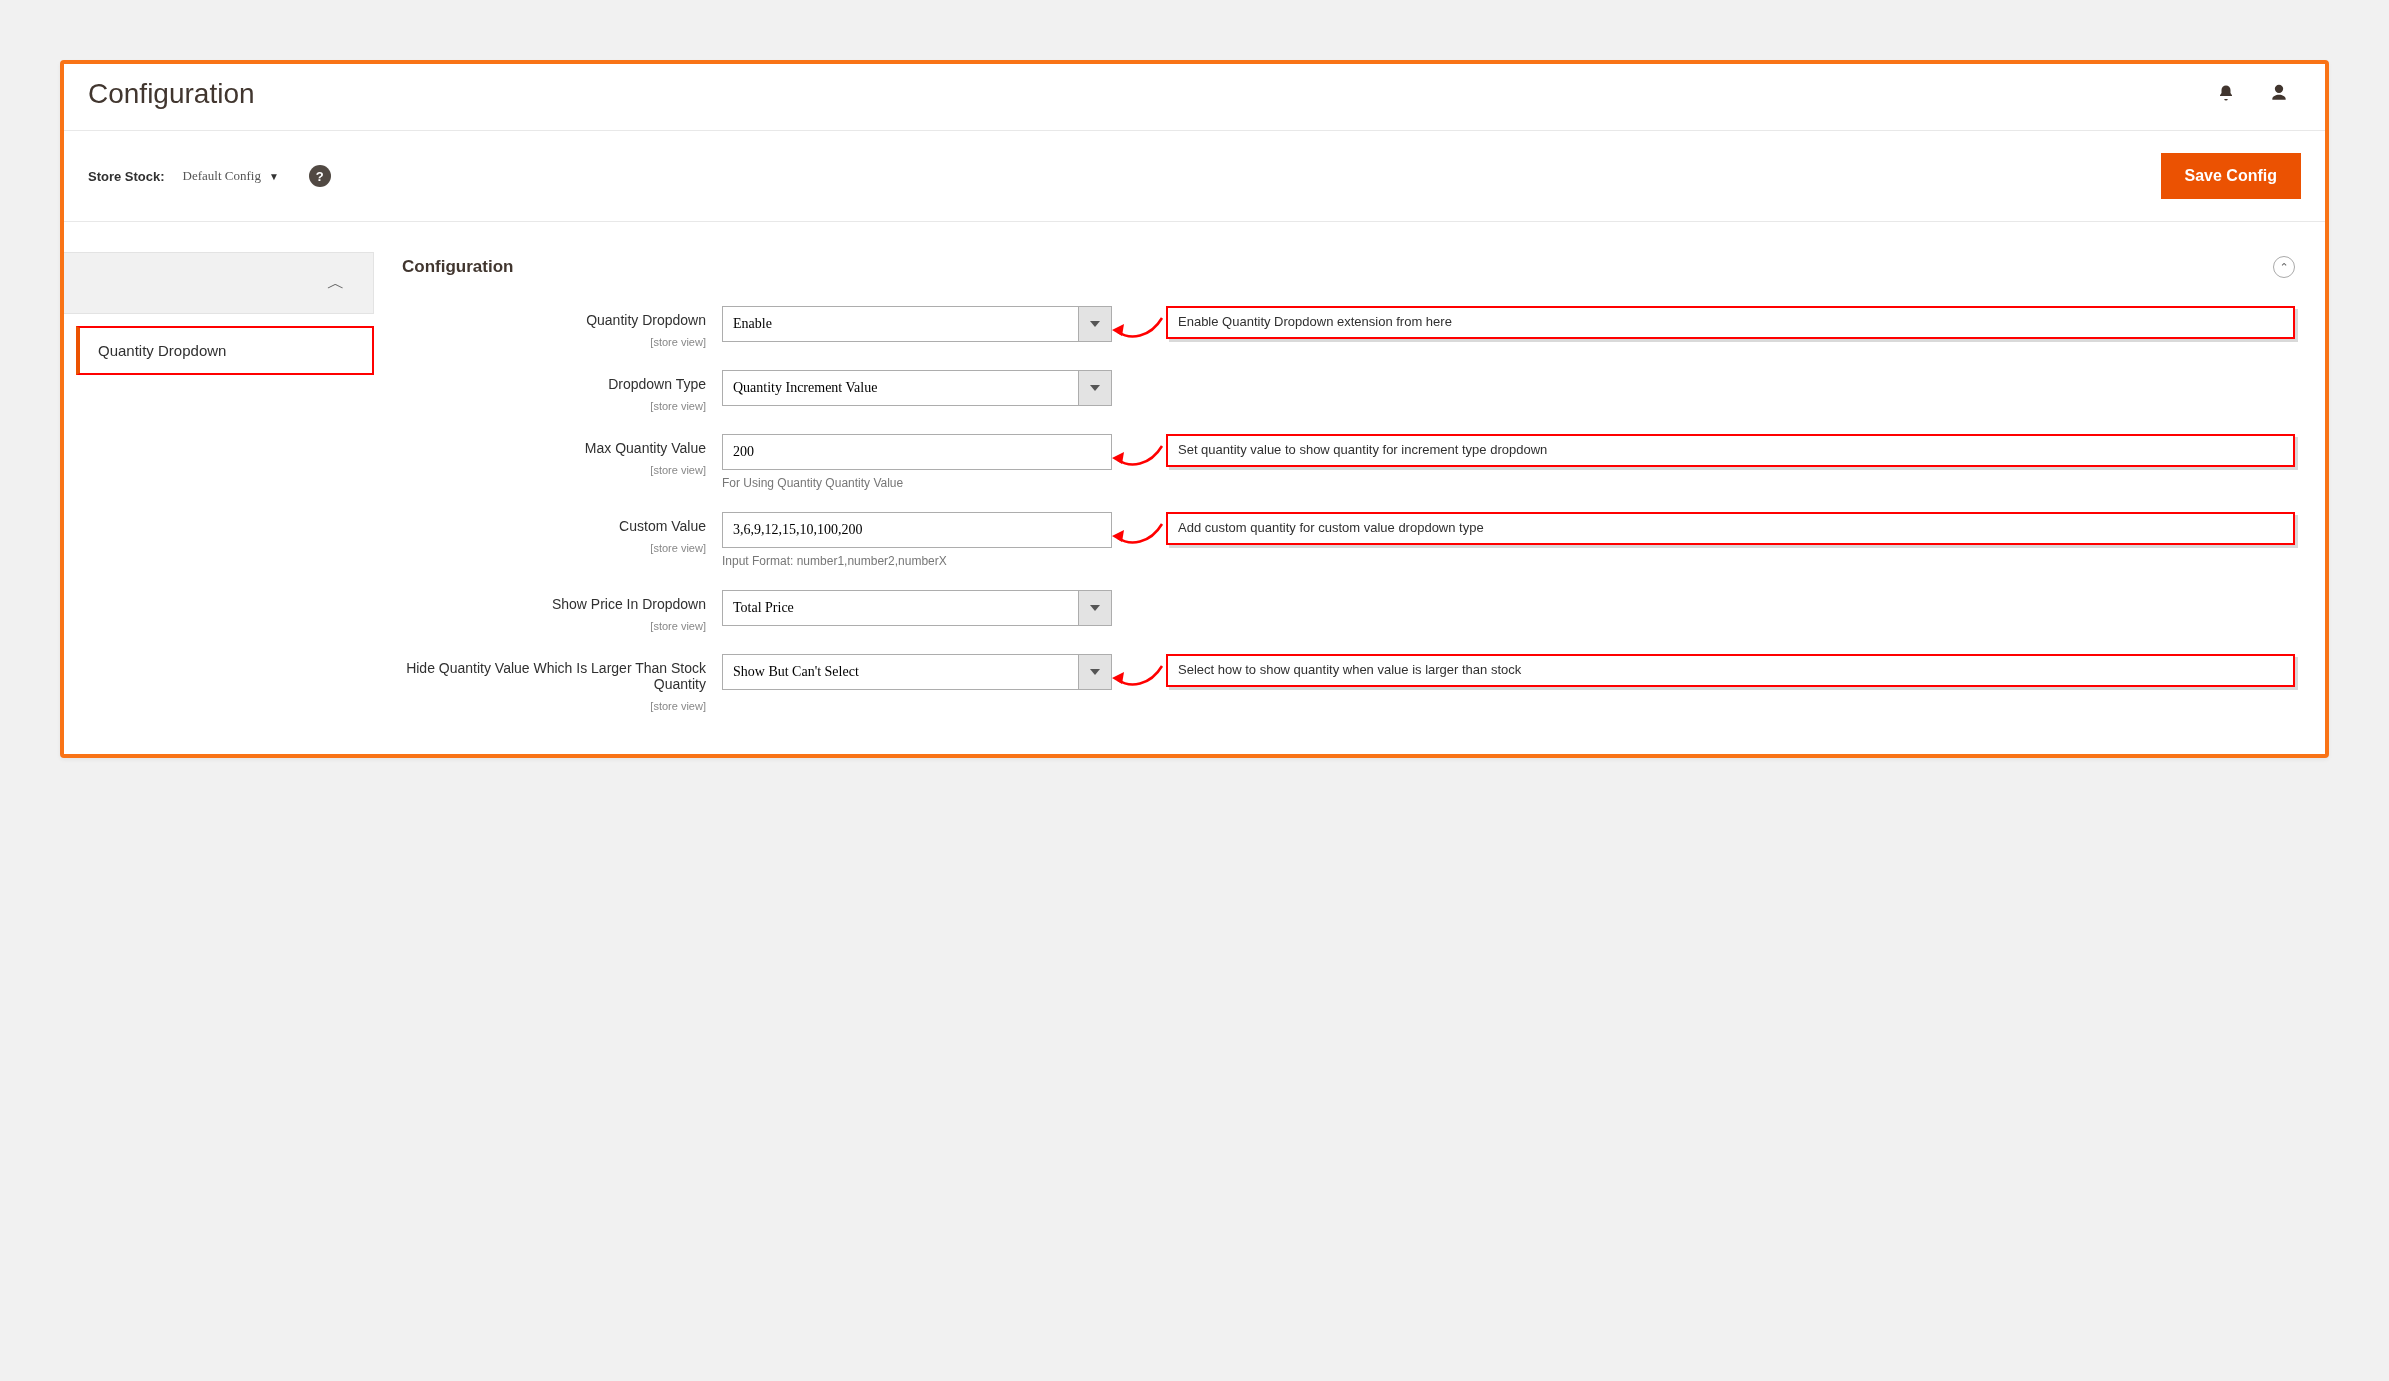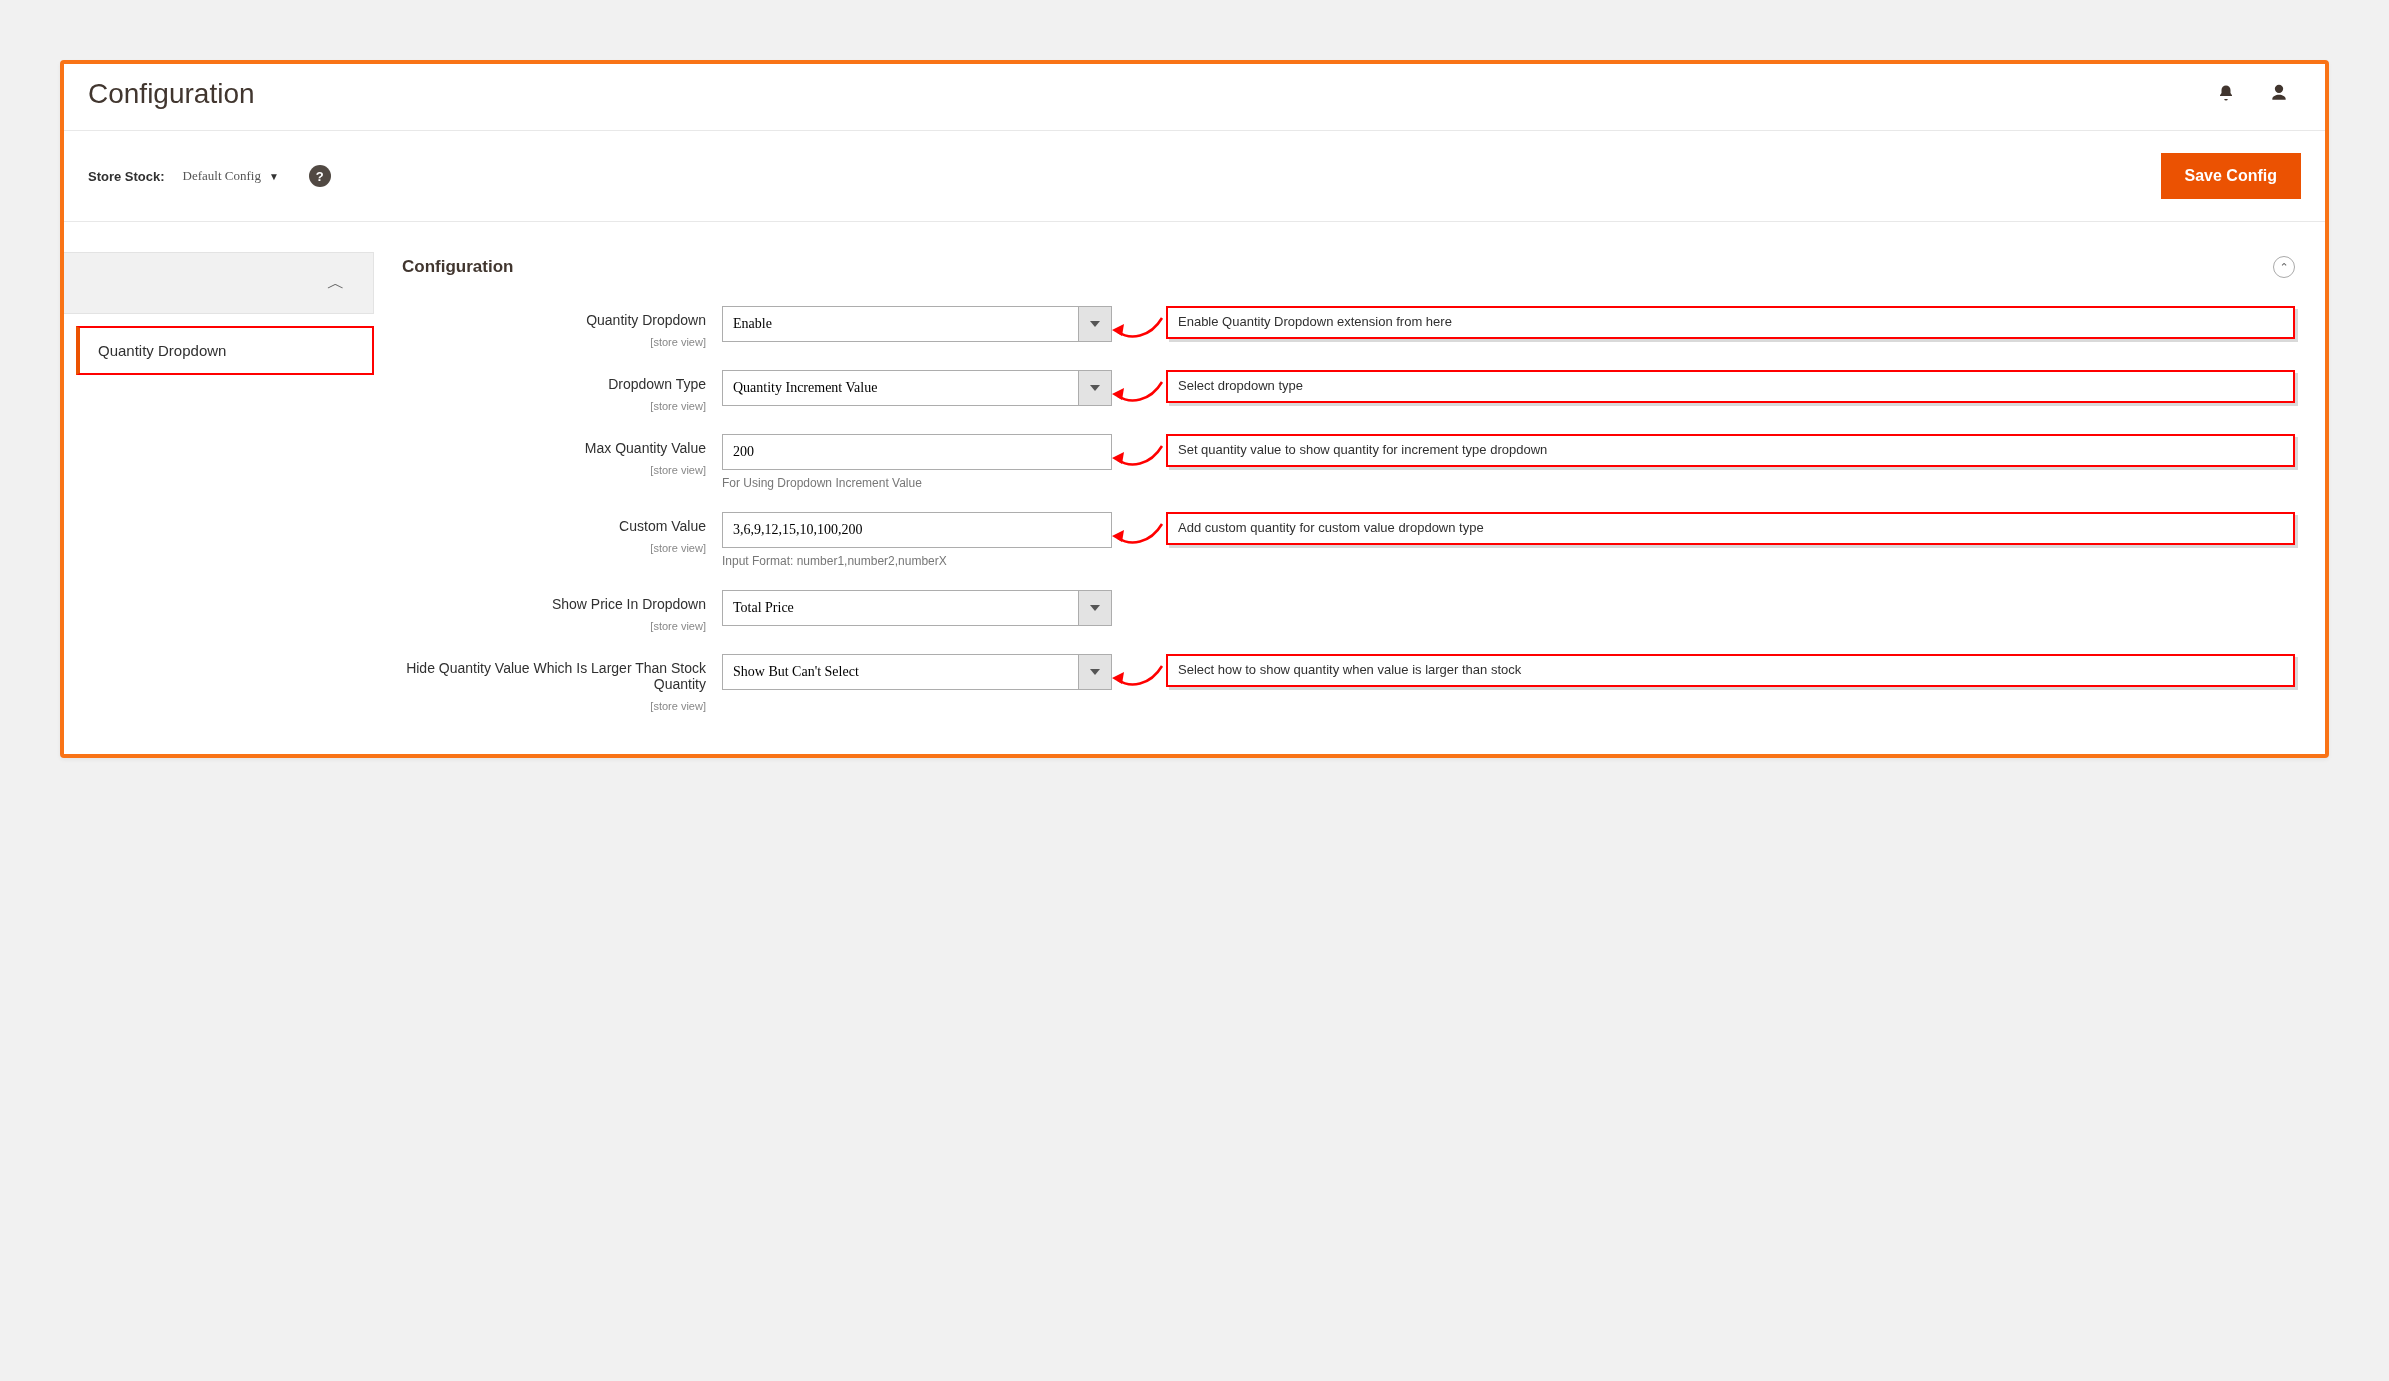--- a/index.html
+++ b/index.html
@@ -218,31 +218,24 @@
           <div class="field-row">
             <div class="label-col"><span class="lbl">Dropdown Type</span><span class="scope">[store view]</span></div>
             <div class="control-col">
               <div class="select-wrap">
                 <input class="input" value="Quantity Increment Value" readonly="" style="">
                 <div class="select-btn">
                   <span class="tri"></span>
                 </div>
               </div>
             </div>
-            <div class="annot-col">
-              <svg class="arrow-svg" viewBox="0 0 58 40">
-                <path d="M52 8 C 40 28, 20 30, 8 22" stroke="#ff0000" stroke-width="2.5" fill="none"></path>
-                <polygon points="2,20 14,14 12,26" fill="#ff0000"></polygon>
-              </svg>
-              <div class="annot-box">Select dropdown type</div>
-            </div>
           </div>
           <div class="field-row">
             <div class="label-col"><span class="lbl">Max Quantity Value</span><span class="scope">[store view]</span></div>
-            <div class="control-col"><input class="input" value="200" style=""><div class="note">For Using Dropdown Increment Value</div></div>
+            <div class="control-col"><input class="input" value="200" style=""><div class="note">For Using Quantity Quantity Value</div></div>
             <div class="annot-col">
               <svg class="arrow-svg" viewBox="0 0 58 40">
                 <path d="M52 8 C 40 28, 20 30, 8 22" stroke="#ff0000" stroke-width="2.5" fill="none"></path>
                 <polygon points="2,20 14,14 12,26" fill="#ff0000"></polygon>
               </svg>
               <div class="annot-box">Set quantity value to show quantity for increment type dropdown</div>
             </div>
           </div>
           <div class="field-row">
             <div class="label-col"><span class="lbl">Custom Value</span><span class="scope">[store view]</span></div>

